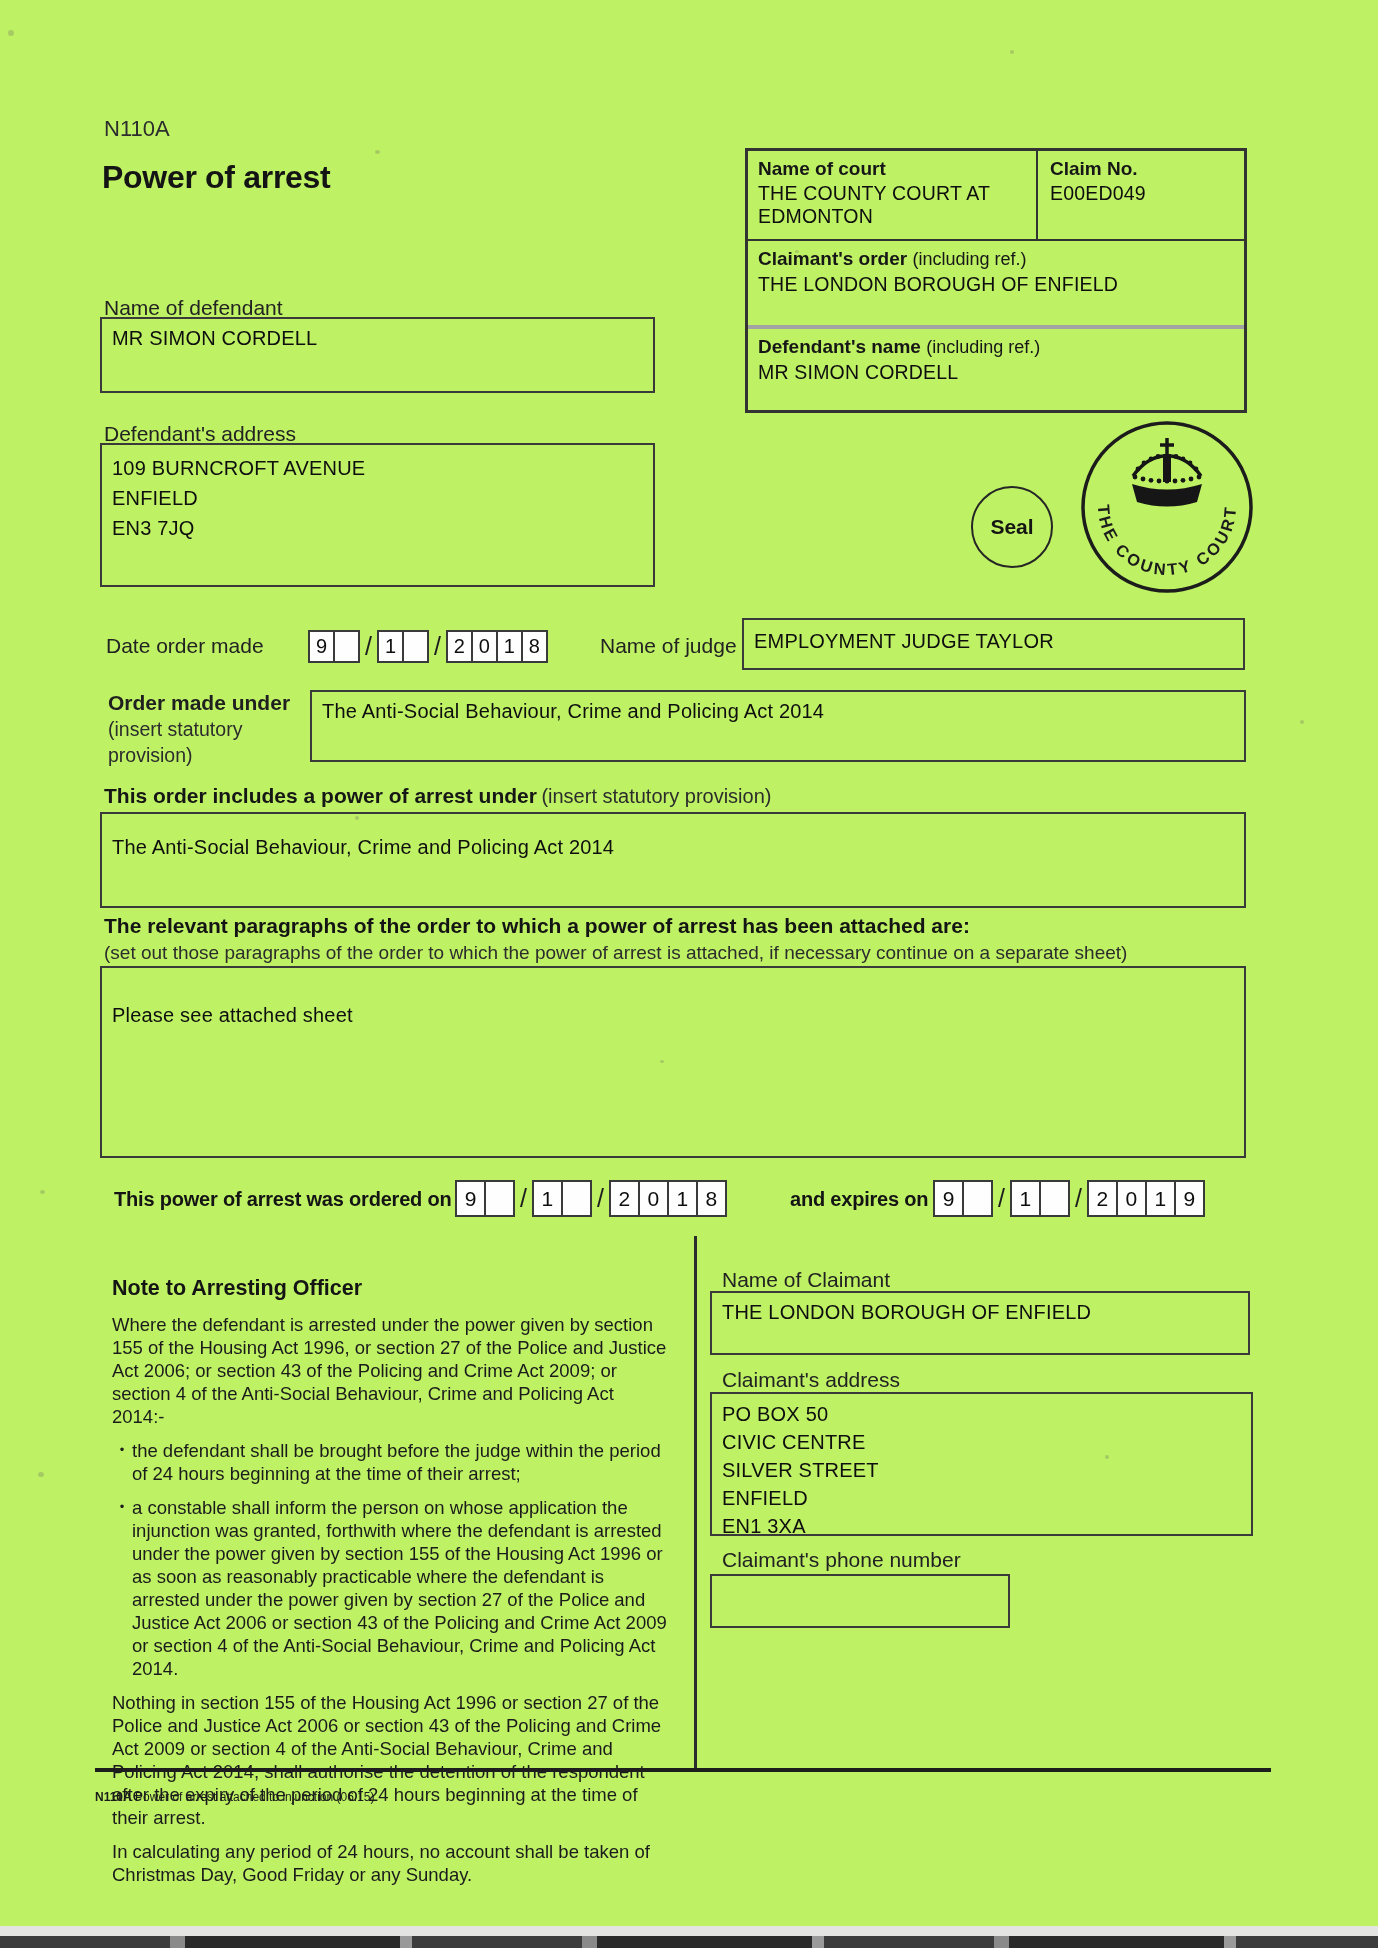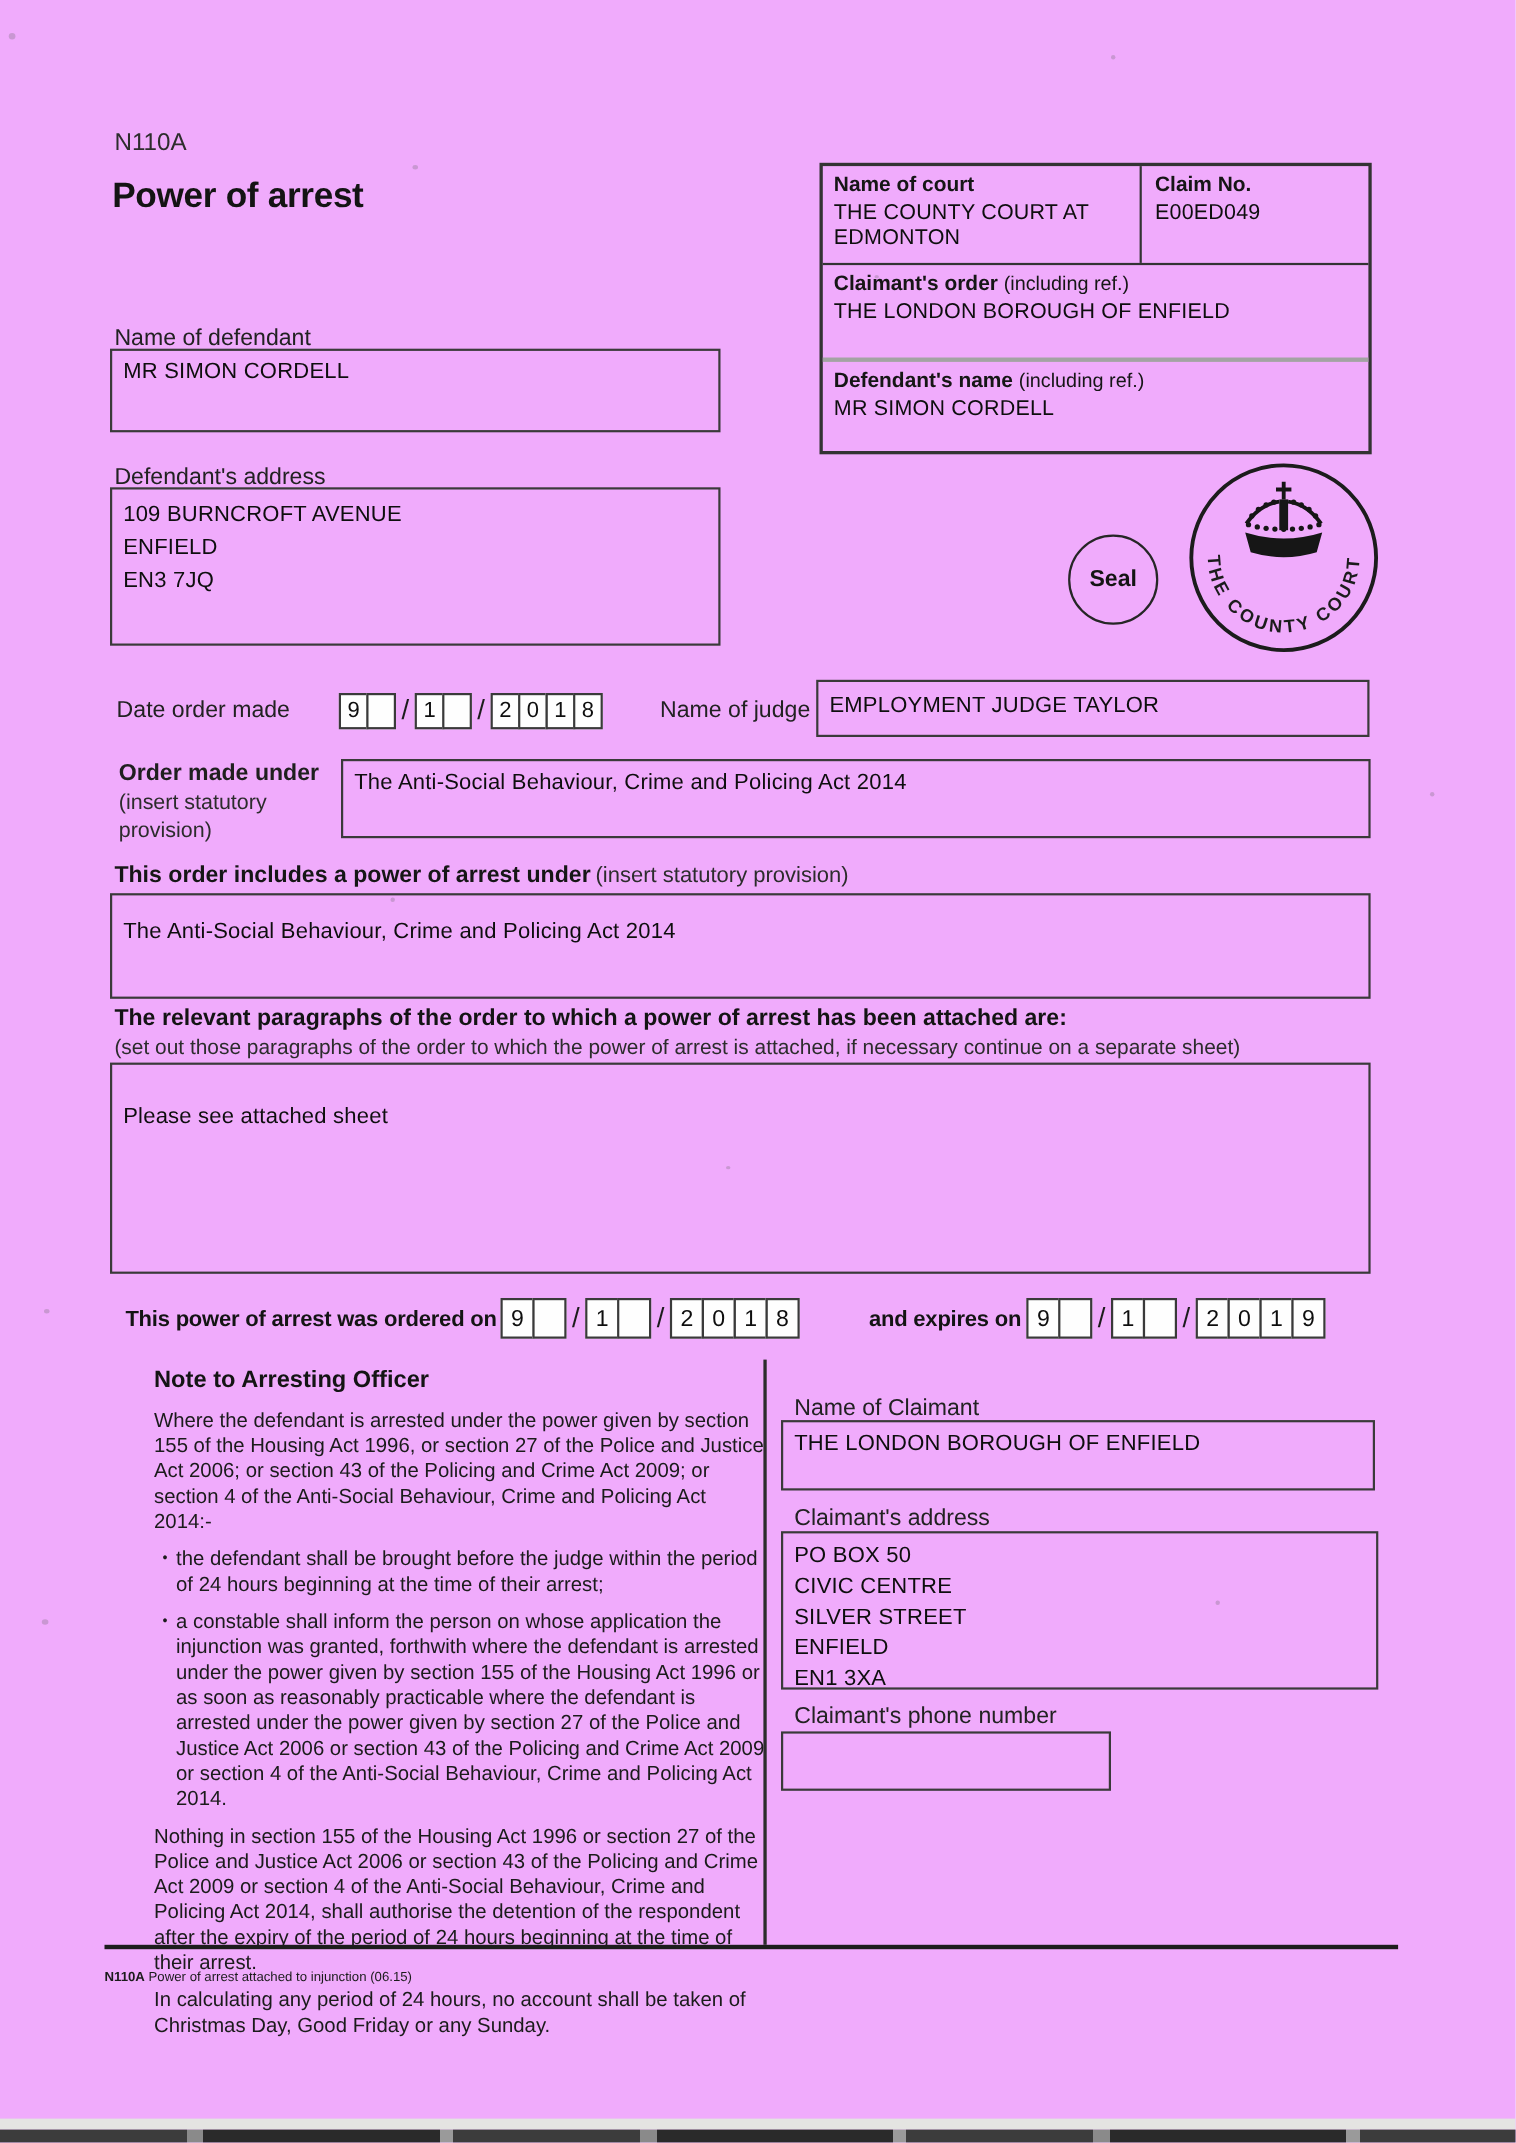--- a/index.html
+++ b/index.html
@@ -1,16 +1,16 @@
 <!DOCTYPE html>
 <html><head>
 <meta charset="utf-8">
 <style>
   html,body{margin:0;padding:0;background:#fdfdfc;}
-  .page{position:relative;width:1378px;height:1948px;background:#f0abfc;
+  .page{position:relative;width:1378px;height:1948px;background:#bef264;
         font-family:"Liberation Sans",sans-serif;color:#1f1f1f;overflow:hidden;}
   .abs{position:absolute;}
   .val{font-size:20px;color:#0e0e0e;letter-spacing:.2px;}
   .pre{white-space:pre-line;}
   .b{font-weight:700;}
   
   .form-code{left:104px;top:116px;font-size:22px;color:#2d2d2d;}
   .form-title{left:102px;top:140px;font-size:32px;font-weight:700;letter-spacing:-.3px;color:#141414;margin-top:19px;}
   
   .court-box{left:745px;top:148px;width:502px;height:265px;border:3px solid #333;box-sizing:border-box;}
@@ -31,21 +31,21 @@
                display:flex;align-items:center;justify-content:center;font-size:21px;font-weight:600;color:#141414;}
   
   .drow{display:flex;align-items:center;}
   .dgroup{display:flex;}
   .dcell{box-sizing:border-box;width:27px;height:33px;border:2px solid #3a3a3a;margin-left:-2px;
          display:flex;align-items:center;justify-content:center;font-size:20px;color:#0e0e0e;background:#fefefe;}
   .dgroup .dcell:first-child{margin-left:0;}
   .dslash{font-size:25px;color:#1c1c1c;padding:0 5px;}
   .lg .dcell{width:31px;height:37px;font-size:21px;}
   
-  .note-col{left:112px;top:1242px;width:556px;margin-left:28px;}
+  .note-col{left:112px;top:1276px;width:556px;}
   .note-h{font-size:21.5px;font-weight:700;color:#141414;margin:0 0 12px 0;}
   .note-p{font-size:18.5px;line-height:23px;margin:0 0 11px 0;color:#1b1b1b;}
   .bullet{display:flex;margin:0 0 11px 0;}
   .bullet .dot{width:20px;text-align:center;font-size:13px;padding-top:3px;color:#1b1b1b;}
   .bullet .bt{flex:1;font-size:18.5px;line-height:23px;color:#1b1b1b;}
   
   .vdivider{left:694px;top:1236px;width:2.5px;height:532px;background:#2c2c2c;}
   .footer-rule{left:95px;top:1768px;width:1176px;height:4px;background:#1d1d1d;}
   .footer-left{left:95px;top:1790px;font-size:12px;color:#1b1b1b;}
   .footer-right{left:0;top:1782px;width:1271px;text-align:right;font-size:18.5px;color:#1b1b1b;}

